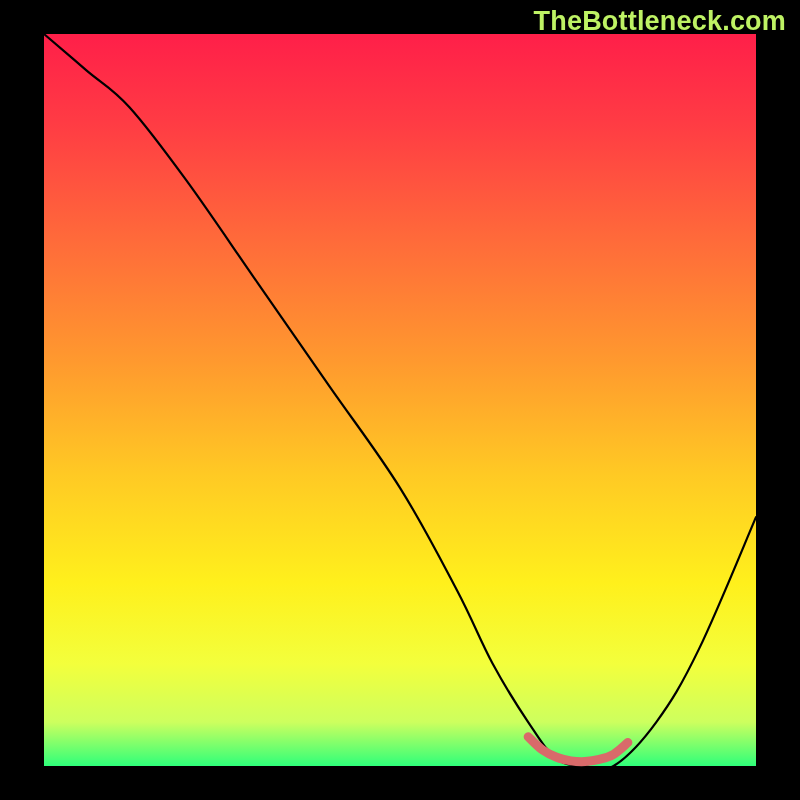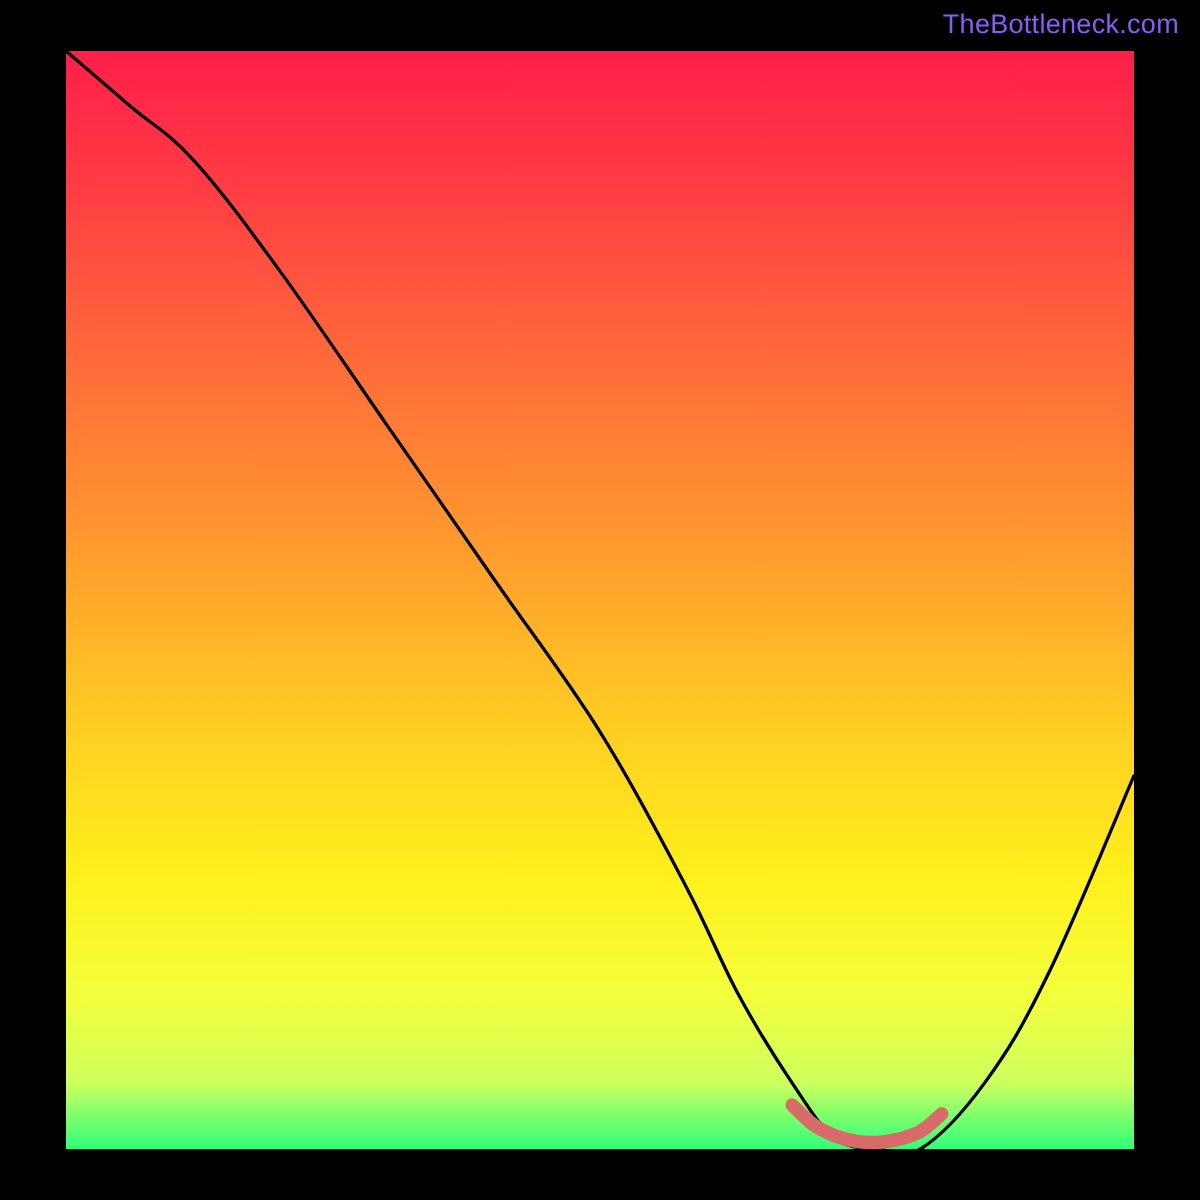--- a/index.html
+++ b/index.html
@@ -14,23 +14,23 @@
   .frame {
     position: relative;
     width: 800px;
     height: 800px;
     background: #000;
   }
   .watermark {
     position: absolute;
     top: 6px;
     right: 14px;
-    color: #8b5cf6;
-    font-size: 18px;
-    font-weight: 400;
+    color: #bef264;
+    font-size: 27px;
+    font-weight: 700;
     letter-spacing: 0.2px;
     z-index: 5;
   }
   svg {
     display: block;
   }
 </style>
 </head>
 <body>
 

